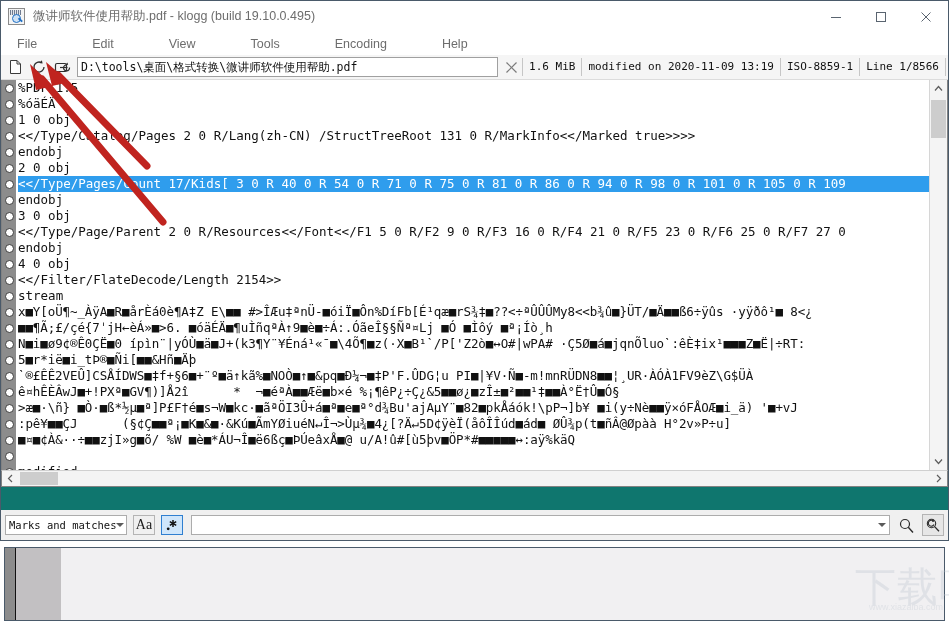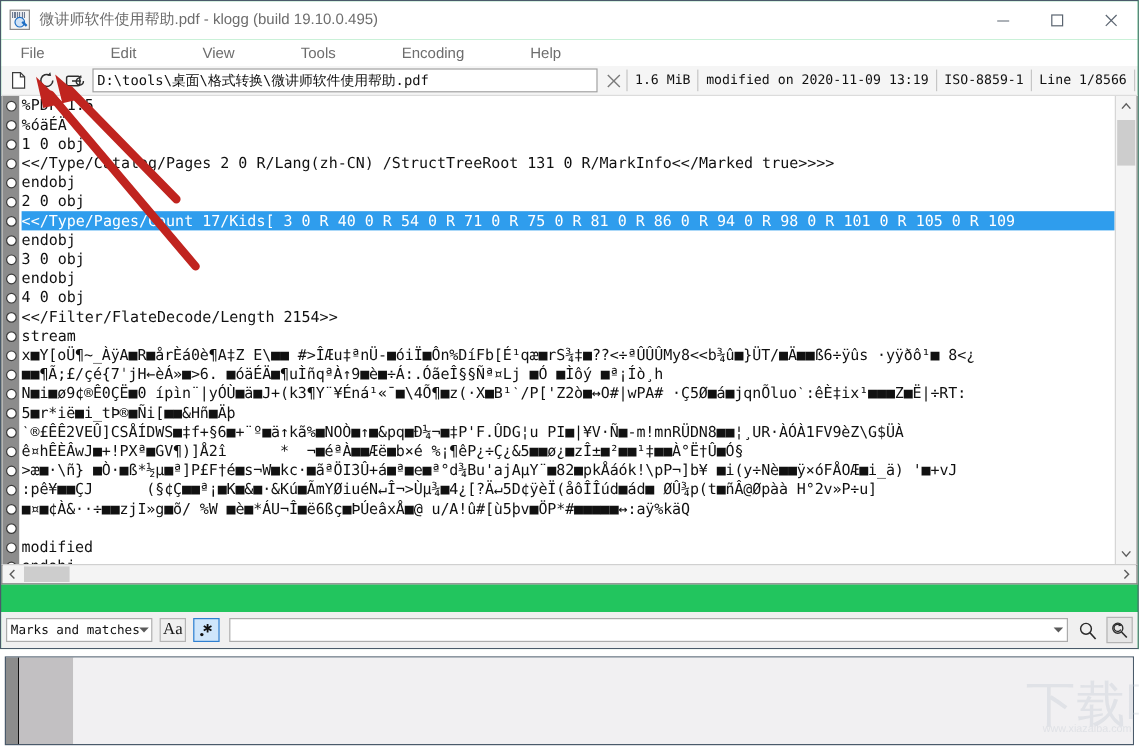--- a/index.html
+++ b/index.html
@@ -6,21 +6,21 @@
   body{
     width:949px;height:622px;overflow:hidden;
     background:#ffffff;
     font-family:"Liberation Sans",sans-serif;
     font-size:12px;color:#202020;
     position:relative;
   }
   
   #window{
     position:absolute;left:0;top:0;width:949px;height:541px;
-    background:#22c55e;
+    background:#0f766e;
     border:1px solid #4a5a6a;
     box-sizing:border-box;
     display:flex;flex-direction:column;
   }
   
   #titlebar{
     height:31px;flex:0 0 31px;background:#ffffff;
     display:flex;align-items:center;
     border-bottom:1px solid transparent;
   }
@@ -375,20 +375,21 @@
     <div id="lines">
         <div class="logline">%PDF-1.5</div>
         <div class="logline">%óäÉÄ</div>
         <div class="logline">1 0 obj</div>
         <div class="logline">&lt;&lt;/Type/Catalog/Pages 2 0 R/Lang(zh-CN) /StructTreeRoot 131 0 R/MarkInfo&lt;&lt;/Marked true&gt;&gt;&gt;&gt;</div>
         <div class="logline">endobj</div>
         <div class="logline">2 0 obj</div>
         <div class="logline sel">&lt;&lt;/Type/Pages/Count 17/Kids[ 3 0 R 40 0 R 54 0 R 71 0 R 75 0 R 81 0 R 86 0 R 94 0 R 98 0 R 101 0 R 105 0 R 109</div>
         <div class="logline">endobj</div>
         <div class="logline">3 0 obj</div>
+        <div class="logline">&lt;&lt;/Type/Page/Parent 2 0 R/Resources&lt;&lt;/Font&lt;&lt;/F1 5 0 R/F2 9 0 R/F3 16 0 R/F4 21 0 R/F5 23 0 R/F6 25 0 R/F7 27 0</div>
         <div class="logline">endobj</div>
         <div class="logline">4 0 obj</div>
         <div class="logline">&lt;&lt;/Filter/FlateDecode/Length 2154&gt;&gt;</div>
         <div class="logline">stream</div>
         <div class="logline bin">x■Y[oÜ¶~_ÀÿA■R■årÈá0è¶A‡Z E\■■ #&gt;ÎÆu‡ªnÜ-■óiÏ■Ôn%DíFb[É¹qæ■rS¾‡■??&lt;÷ªÛÛÛMy8&lt;&lt;b¾û■}ÜT/■Ä■■ß6÷ÿûs ·yÿðô¹■ 8&lt;¿</div>
         <div class="logline bin">■■¶Ã;£/çé{7ˈjH←èÁ»■&gt;6. ■óäÉÄ■¶uÌñqªÀ↑9■è■÷Á:.ÓãeÎ§§Ñª¤Lj ■Ó ■Ìôý ■ª¡Íò¸h</div>
         <div class="logline bin">N■i■ø9¢®Ê0ÇË■0 ípìn¨|yÓÙ■ä■J+(k3¶Y¨¥Éná¹«¯■\4Õ¶■z(·X■B¹ˋ/P['Z2ò■↔O#|wPA# ·Ç5Ø■á■jqnÕluoˋ:êÈ‡ix¹■■■Z■Ë|÷RT:</div>
         <div class="logline bin">5■r*ië■i_tÞ®■Ñi[■■&amp;Hñ■Äþ</div>
         <div class="logline bin">ˋ®£ÊÊ2VEÛ]CSÅÍDWS■‡f+§6■+¨º■ä↑kã%■NOÒ■↑■&amp;pq■Ð¼¬■‡P'F.ÛDG¦u PI■|¥V·Ñ■-m!mnRÜDN8■■¦¸UR·ÀÓÀ1FV9èZ\G$ÜÀ</div>
         <div class="logline bin">ê¤hÊÈÂwJ■+!PXª■GV¶)]Å2î      *  ¬■éªÀ■■Æë■b×é %¡¶êP¿÷Ç¿&amp;5■■ø¿■zÎ±■²■■¹‡■■À°Ë†Û■Ó§</div>

